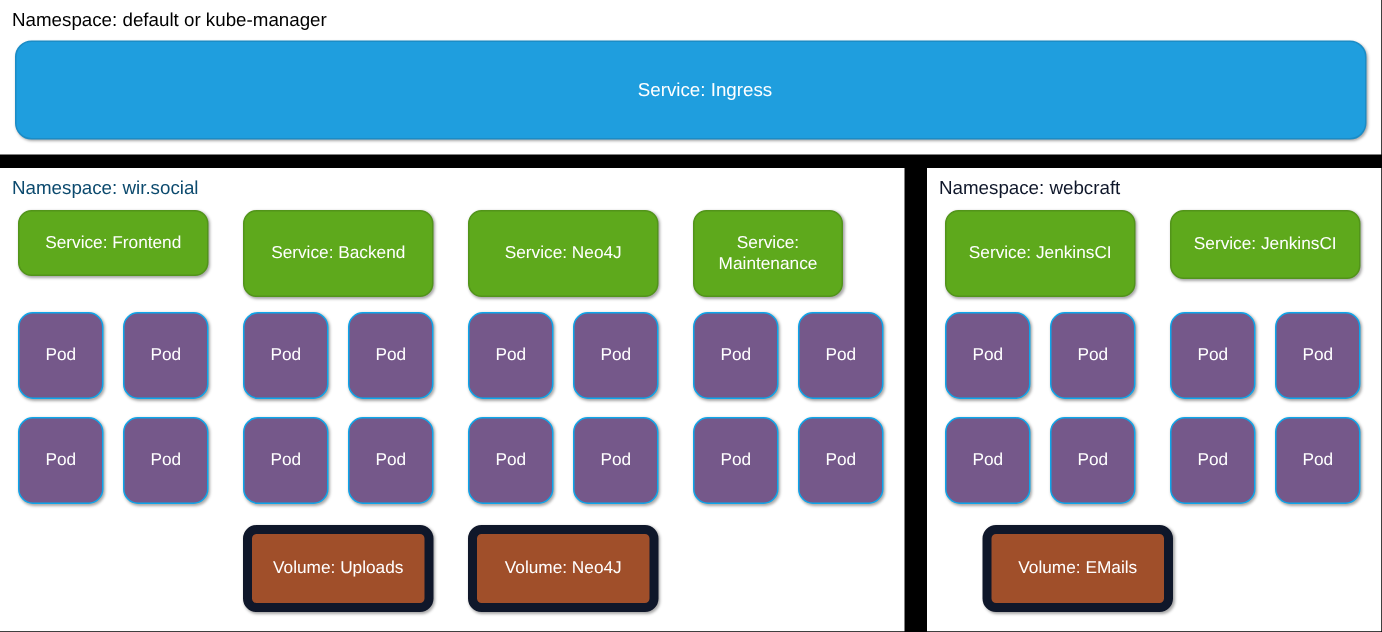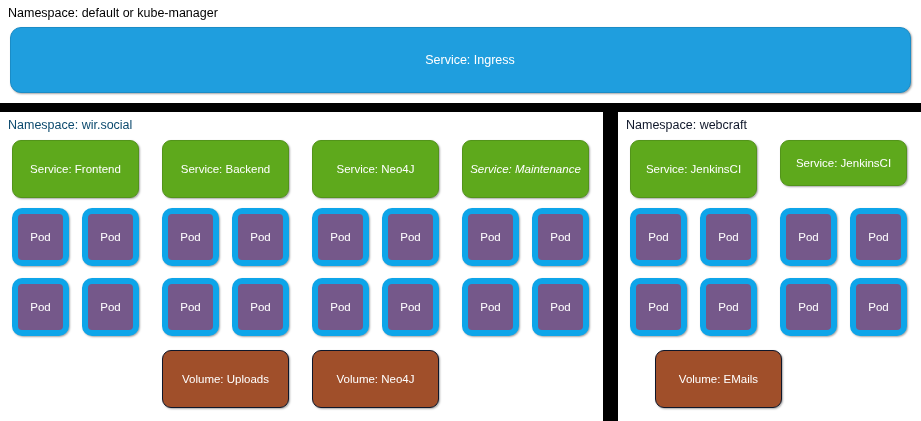--- a/index.html
+++ b/index.html
@@ -61,44 +61,44 @@
     border: 1px solid #1b8cc6;
     border-radius: 11px;
     font-size: 12.5px;
   }
   .node.service {
     background: #5ea91c;
     border: 1px solid #52941a;
   }
   .node.pod {
     background: #75588a;
-    border: 6px solid #0ea5e9;
+    border: 1px solid #0ea5e9;
     border-radius: 10px;
   }
   .node.volume {
     background: #a04f2a;
-    border: 1px solid #0f172a;
+    border: 6px solid #0f172a;
   }
 
   
 </style>
 </head>
 <body>
 
 <div id="diagram" style="width: 921px; height: 421px; background: rgb(0, 0, 0);">
     <div class="namespace" id="ns-top" style="left: 0px; top: 0px; width: 921px; height: 103px; background: rgb(255, 255, 255);">
       <div class="ns-label" style="color: rgb(0, 0, 0);">Namespace: default or kube-manager</div>
       <div class="node ingress" style="left: 10px; top: 27px; width: 901px; height: 66px; color: rgb(255, 255, 255); padding-left: 19px;">Service: Ingress</div>
     </div>
     <div class="namespace" id="ns-social" style="left: 0px; top: 112px; width: 603px; height: 309px; background: rgb(255, 255, 255);">
       <div class="ns-label" style="color: #0c4a6e;">Namespace: wir.social</div>
-      <div class="node service" style="left: 12px; top: 28px; width: 127px; height: 58px; color: rgb(255, 255, 255);">Service: Frontend</div>
+      <div class="node service" style="left: 12px; top: 28px; width: 127px; height: 44px; color: rgb(255, 255, 255);">Service: Frontend</div>
       <div class="node service" style="left: 162px; top: 28px; width: 127px; height: 58px; color: rgb(255, 255, 255);">Service: Backend</div>
       <div class="node service" style="left: 312px; top: 28px; width: 127px; height: 58px; color: rgb(255, 255, 255);">Service: Neo4J</div>
-      <div class="node service" style="left: 462px; top: 28px; width: 127px; height: 58px; color: rgb(255, 255, 255); font-style: italic;">Service: Maintenance</div>
+      <div class="node service" style="left: 462px; top: 28px; width: 100px; height: 58px; color: rgb(255, 255, 255);">Service: Maintenance</div>
       <div class="node pod" style="left: 12px; top: 96px; width: 57px; height: 58px; color: rgb(255, 255, 255);">Pod</div>
       <div class="node pod" style="left: 82px; top: 96px; width: 57px; height: 58px; color: rgb(255, 255, 255);">Pod</div>
       <div class="node pod" style="left: 12px; top: 166px; width: 57px; height: 58px; color: rgb(255, 255, 255);">Pod</div>
       <div class="node pod" style="left: 82px; top: 166px; width: 57px; height: 58px; color: rgb(255, 255, 255);">Pod</div>
       <div class="node pod" style="left: 162px; top: 96px; width: 57px; height: 58px; color: rgb(255, 255, 255);">Pod</div>
       <div class="node pod" style="left: 232px; top: 96px; width: 57px; height: 58px; color: rgb(255, 255, 255);">Pod</div>
       <div class="node pod" style="left: 162px; top: 166px; width: 57px; height: 58px; color: rgb(255, 255, 255);">Pod</div>
       <div class="node pod" style="left: 232px; top: 166px; width: 57px; height: 58px; color: rgb(255, 255, 255);">Pod</div>
       <div class="node pod" style="left: 312px; top: 96px; width: 57px; height: 58px; color: rgb(255, 255, 255);">Pod</div>
       <div class="node pod" style="left: 382px; top: 96px; width: 57px; height: 58px; color: rgb(255, 255, 255);">Pod</div>

